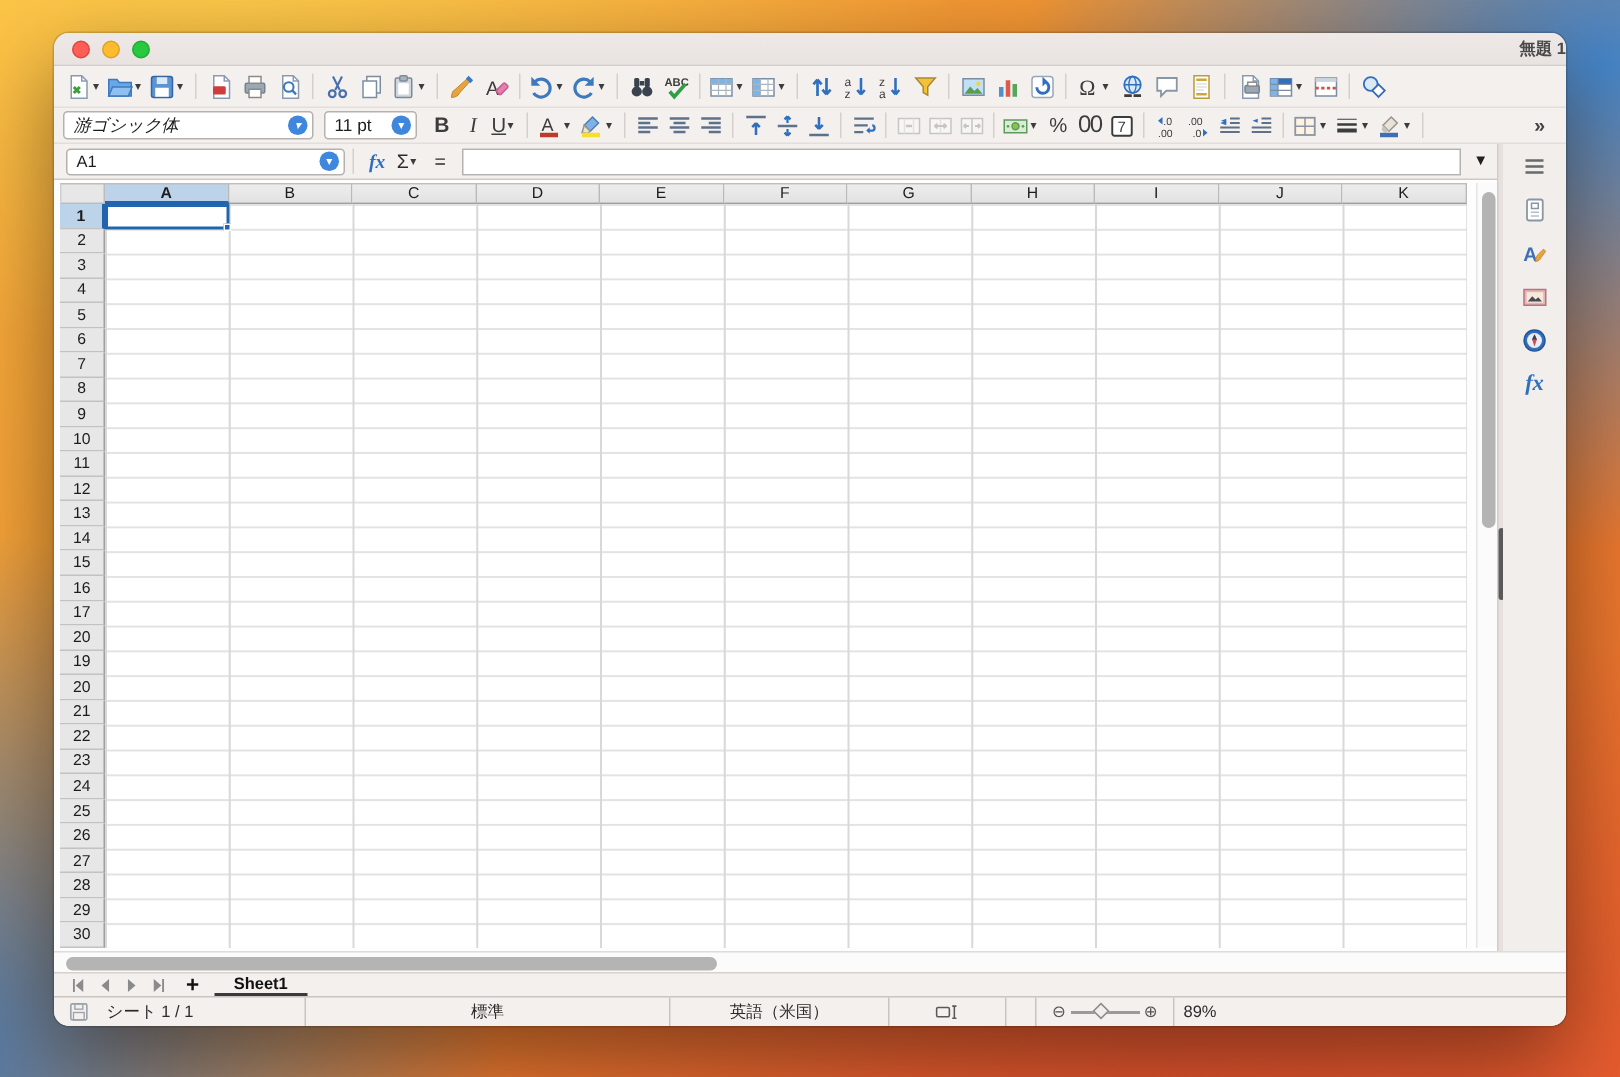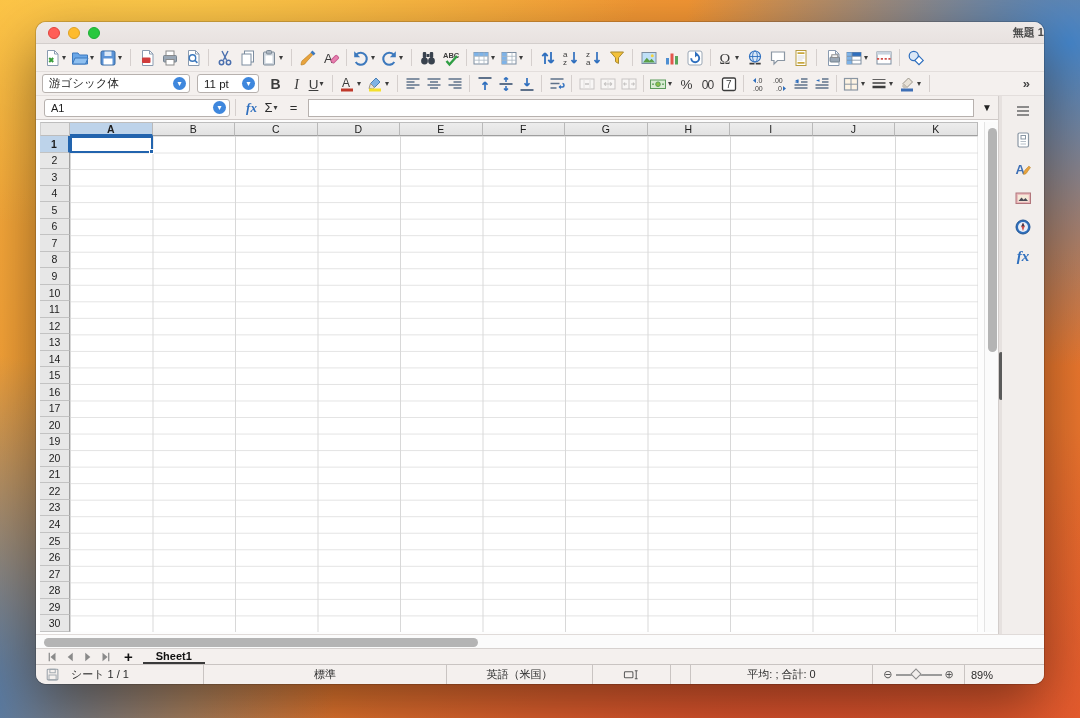--- a/index.html
+++ b/index.html
@@ -41,21 +41,21 @@
   .sep { width:1px; height:17px; background:#d5cfcd; margin:0 4px; flex:0 0 1px; }
   .glyph { font-size:13px; color:#333; line-height:1; }
   svg { display:block; }
   .overflow-btn { margin-left:auto; margin-right:8px; font-size:13px; color:#444; font-weight:700; }
   
   .combo { height:19px; background:#fff; border:1px solid #b7b1ae; border-radius:3px;
     display:flex; align-items:center; font-size:11.5px; color:#1c1c1c; padding-left:6px; position:relative; }
   .combo .val { flex:1; white-space:nowrap; overflow:hidden; }
   .combo .dd-circle { width:13px; height:13px; border-radius:50%; background:#3e87dd; color:#fff;
     font-size:8px; display:flex; align-items:center; justify-content:center; margin-right:3px; flex:0 0 13px; }
-  .combo.font { width:148px; margin-right:7px; }
+  .combo.font { width:167px; margin-right:7px;font-style:italic; }
   .combo.size { width:62px; margin-right:6px; }
   
   .fbar { position:absolute; left:0; top:74px; width:962px; height:24px; background:#f4f0ee;
     display:flex; align-items:center; padding:0 0 0 8px; border-bottom:1px solid #cfc9c7; }
   .namebox { width:186px; height:18px; background:#fff; border:1px solid #b7b1ae; border-radius:3px;
     display:flex; align-items:center; font-size:11px; color:#1c1c1c; padding-left:6px; }
   .namebox .val{ flex:1; }
   .namebox .dd-circle{ width:13px; height:13px; border-radius:50%; background:#3e87dd; color:#fff;
     font-size:8px; display:flex; align-items:center; justify-content:center; margin-right:3px; }
   .fx { font-family:"Liberation Serif", serif; font-style:italic; font-size:13px; color:#2f6fbe; font-weight:700;}
@@ -574,21 +574,21 @@
               <circle cx="4" cy="9.2" r=".9" fill="#5c9b5c"></circle>
               <circle cx="14" cy="9.2" r=".9" fill="#5c9b5c"></circle>
             </svg>
           </span>
           <span class="dd">▾</span>
         </span>
         <span class="icon-btn">
           <span><span class="glyph" style="font-size:13.5px;color:#3c3c3c;">%</span></span>
         </span>
         <span class="icon-btn">
-          <span><span class="glyph" style="font-size:12px;color:#3c3c3c;letter-spacing:-1px;">00</span></span>
+          <span><span class="glyph" style="font-size:16px;color:#3c3c3c;letter-spacing:-1px;">00</span></span>
         </span>
         <span class="icon-btn">
           <span>
             <svg width="18" height="18" viewBox="0 0 18 18">
               <rect x="2.5" y="3" width="13" height="12.5" rx="1.5" fill="#fff" stroke="#3c3c3c" stroke-width="1.3"></rect>
               <text x="6" y="13" font-size="10" fill="#3c3c3c" font-family="sans-serif">7</text>
             </svg>
           </span>
         </span>
         <span class="sep"></span>
@@ -835,21 +835,20 @@
     <div class="seg s3">英語（米国）</div>
     <div class="seg s4">
         <span class="icon-btn" id="selmode">
           <svg width="17" height="18" viewBox="0 0 18 18">
             <rect x="1.5" y="5.5" width="9" height="6.5" rx="1" fill="none" stroke="#5a5a5a" stroke-width="1.1"></rect>
             <path d="M14 4.5v8.5M12.5 4.5h3M12.5 13h3" stroke="#5a5a5a" stroke-width="1.1"></path>
           </svg>
         </span>
       </div>
     <div class="seg s5"></div>
-    <div class="seg s6">平均: ; 合計: 0</div>
     <div class="seg s7">
       <span class="zoomsign">⊖</span>
       <span class="zoomtrack">
           <span class="zoomthumb"></span>
         </span>
       <span class="zoomsign">⊕</span>
     </div>
     <div class="seg s8">89%</div>
   </div>
 

